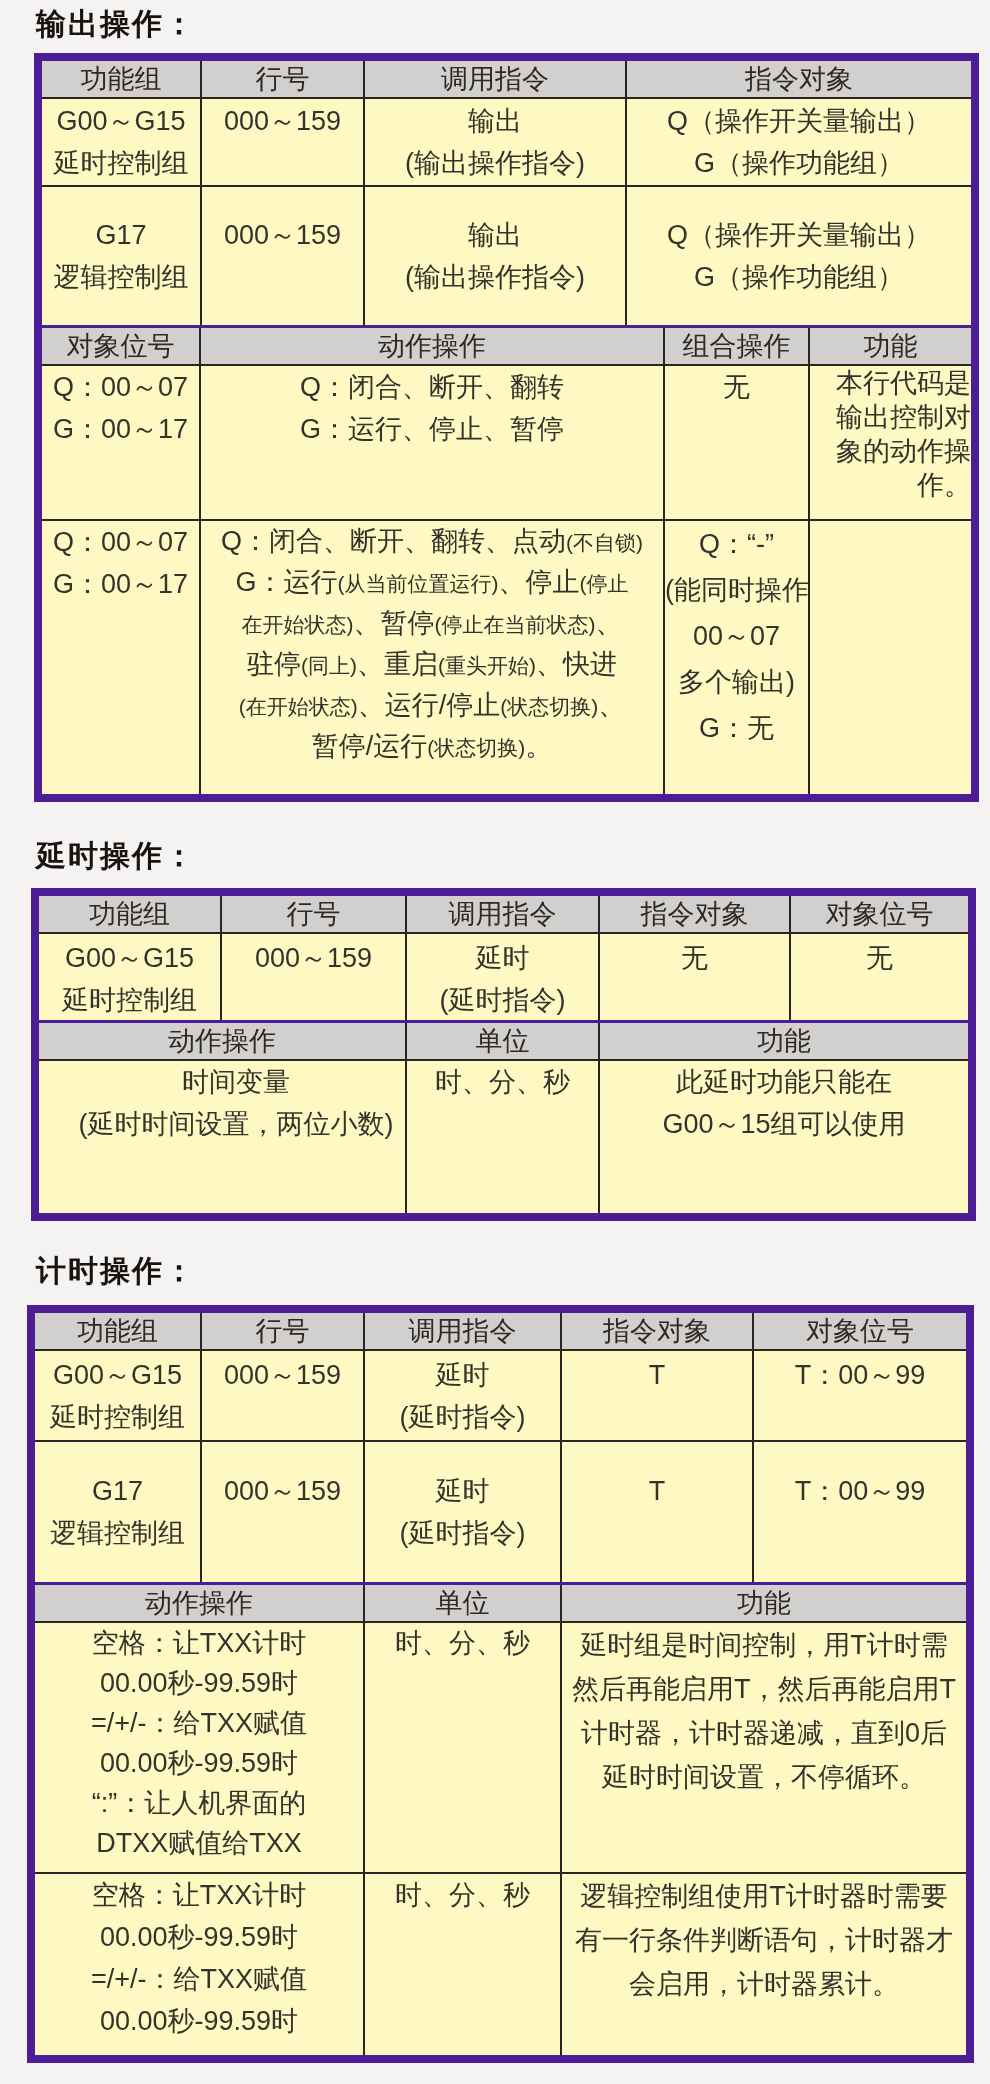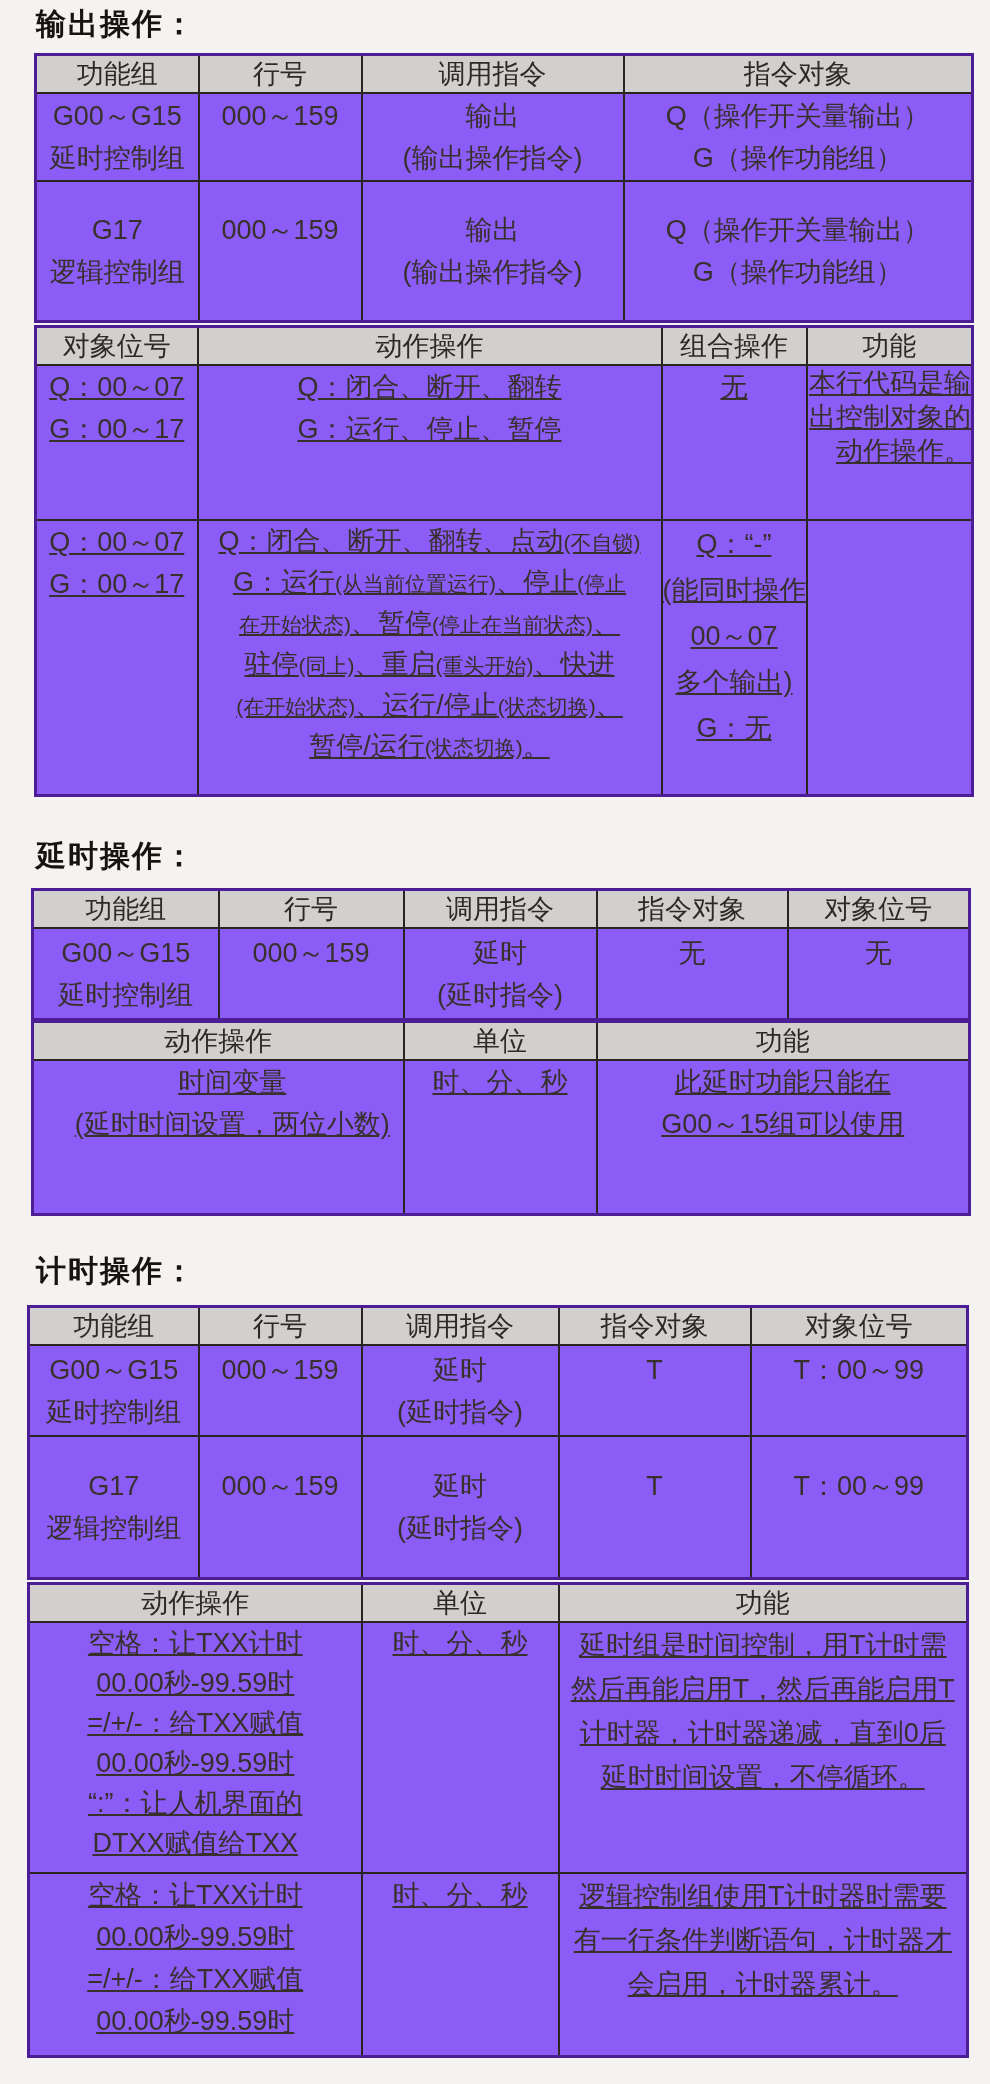--- a/index.html
+++ b/index.html
@@ -8,30 +8,30 @@
     background:#f5f3f1;
     font-family:"Liberation Sans","DejaVu Sans",sans-serif;
     color:#37302b;
   }
   .title{
     position:absolute;margin:0;
     font-size:30px;font-weight:700;color:#181310;letter-spacing:2px;
   }
   table.tbl{
     position:absolute;border-collapse:collapse;table-layout:fixed;
-    border:3px solid #4c1d95;background:#8b5cf6;
+    border:8px solid #4c1d95;background:#fef9c3;
   }
   .tbl th,.tbl td{border:2px solid #2b2522;padding:0;overflow:hidden;}
   .tbl th{
     background:#d2d0ce;font-size:27px;font-weight:500;
     text-align:center;color:#2e2925;
   }
   .tbl td{font-size:27px;text-align:center;}
   .part-a td{vertical-align:middle;}
-  .part-b td{vertical-align:top;text-decoration:underline;}
+  .part-b td{vertical-align:top;}
   .line{line-height:42px;height:42px;white-space:nowrap;}
   .inner2{height:84px;}                 
   .pt4{padding-top:4px;}.pt6{padding-top:6px;}.pt14{padding-top:14px;}.pt20{padding-top:20px;}
   .lh40 .line{line-height:40px;height:40px;}
   .combo .line{line-height:46px;height:46px;}
   .combo{font-size:26px;}
   .act-long{font-size:26px;}
   .act-long .line{line-height:41px;height:41px;}
   .sm{font-size:21px;}
   .fn-narrow{padding:6px 8px 0;}

